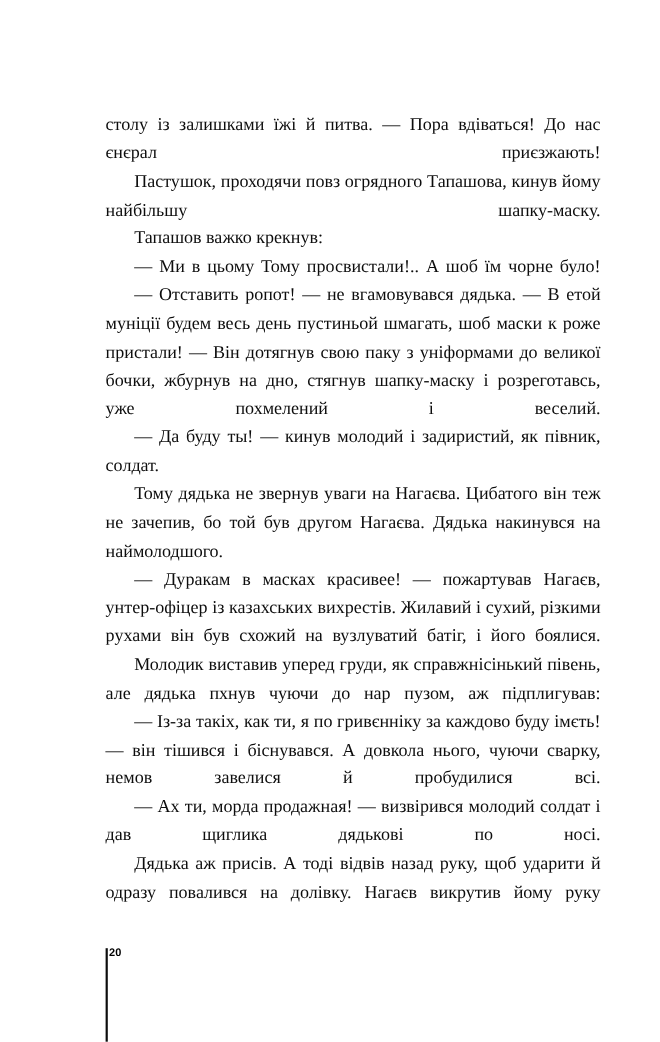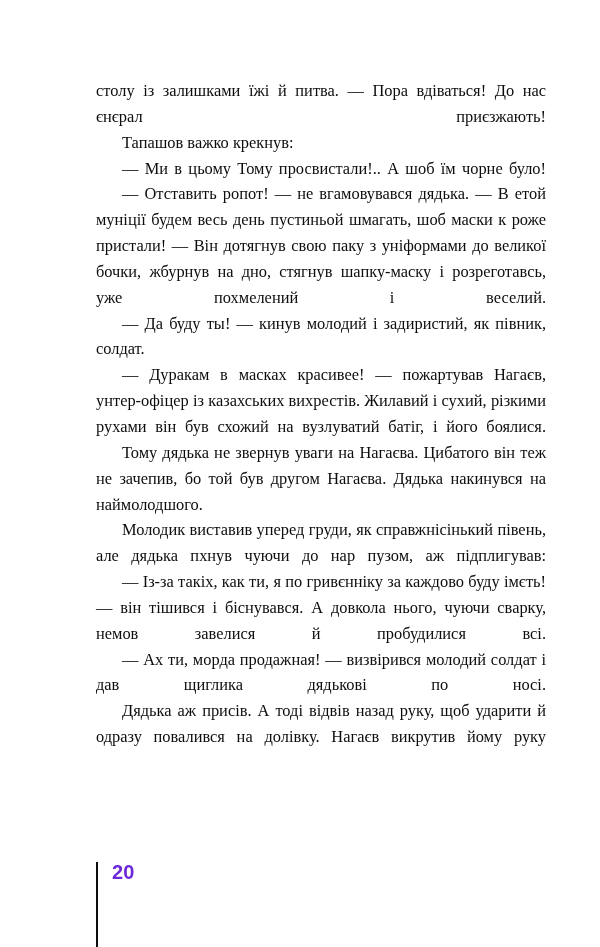--- a/index.html
+++ b/index.html
@@ -21,21 +21,21 @@
   .page {
     position: absolute;
     inset: 0;
     background: #ffffff;
   }
 
   
   .textblock {
     position: absolute;
     left: 96px;
-    top: 78px;
+    top: 100px;
     width: 450px;
     font-size: 16.4px;
     line-height: 25.85px;
     text-align: justify;
     text-justify: inter-word;
     hyphens: manual;
     -webkit-hyphens: manual;
   }
 
   .textblock p {
@@ -55,42 +55,43 @@
   .footer-rule {
     position: absolute;
     left: 96px;
     top: 862px;
     width: 2px;
     height: 85px;
     background: #0d0d0d;
   }
   .folio {
     position: absolute;
-    left: 112px;
+    left: 99px;
     top: 861px;
     font-family: "Liberation Sans", "DejaVu Sans", sans-serif;
-    font-size: 20px;
+    font-size: 10px;
     font-weight: 700;
     letter-spacing: 0.2px;
-    color: #6d28d9;
+    color: #000000;
   }
 </style>
 </head>
 <body>
 
 <div class="page">
 
   <div class="textblock">
     <p class="cont full">столу із залишками їжі й питва. — Пора вдіваться! До нас єнєрал приєзжають!</p>
+    <p class="full">Пастушок, проходячи повз огрядного Тапашова, кинув йому найбільшу шапку-маску.</p>
     <p>Тапашов важко крекнув:</p>
     <p class="full">— Ми в цьому Тому просвистали!.. А шоб їм чорне було!</p>
     <p class="full">— Отставить ропот! — не вгамовувався дядька. — В етой муніції будем весь день пустиньой шмагать, шоб маски к роже пристали! — Він дотягнув свою паку з уніформами до великої бочки, жбурнув на дно, стягнув шапку-маску і розреготавсь, уже похмелений і веселий.</p>
     <p class="full">— Да буду ты! — кинув молодий і задиристий, як півник, солдат.</p>
+    <p class="full">Тому дядька не звернув уваги на Нагаєва. Цибатого він теж не зачепив, бо той був другом Нагаєва. Дядька накинувся на наймолодшого.</p>
     <p class="full">— Дуракам в масках красивее! — пожартував Нагаєв, унтер-офіцер із казахських вихрестів. Жилавий і сухий, різкими рухами він був схожий на вузлуватий батіг, і його боялися.</p>
-    <p class="full">Тому дядька не звернув уваги на Нагаєва. Цибатого він теж не зачепив, бо той був другом Нагаєва. Дядька накинувся на наймолодшого.</p>
     <p class="full">Молодик виставив уперед груди, як справжнісінький півень, але дядька пхнув чуючи до нар пузом, аж підплигував:</p>
     <p class="full">— Із-за такіх, как ти, я по гривєнніку за каждово буду імєть! — він тішився і біснувався. А довкола нього, чуючи сварку, немов завелися й пробудилися всі.</p>
     <p class="full">— Ах ти, морда продажная! — визвірився молодий солдат і дав щиглика дядькові по носі.</p>
     <p class="full">Дядька аж присів. А тоді відвів назад руку, щоб ударити й одразу повалився на долівку. Нагаєв викрутив йому руку</p>
   </div>
 
   <div class="footer-rule"></div>
   <div class="folio">20</div>
 
 </div>

